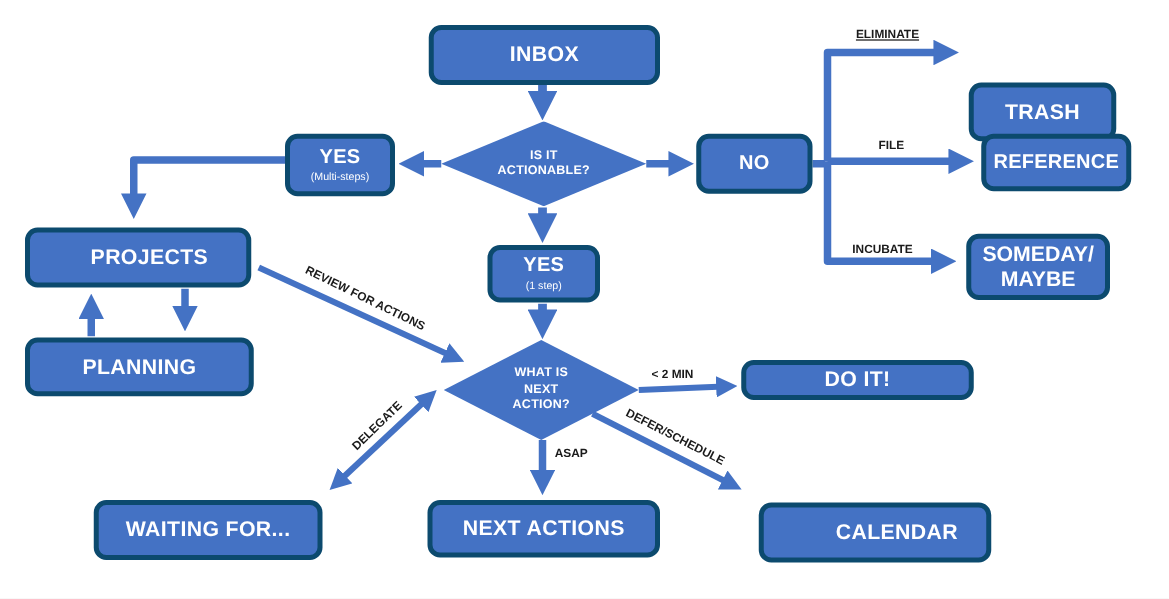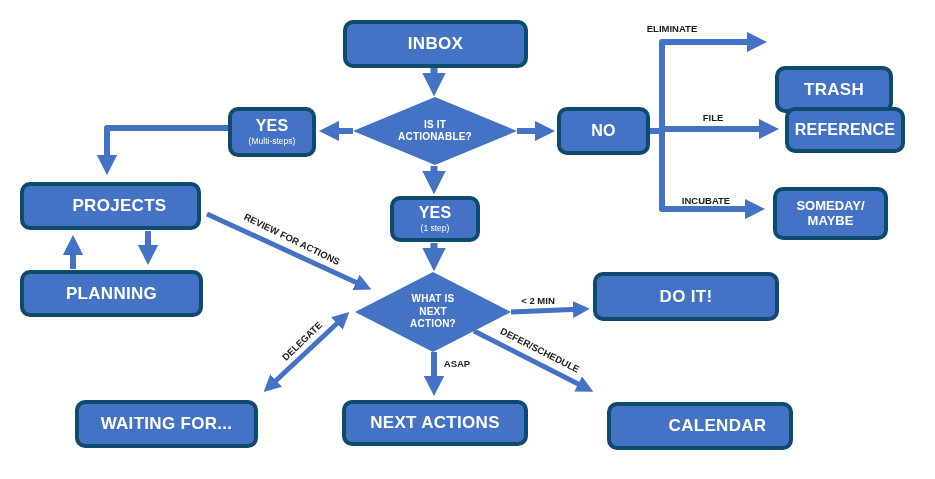--- a/index.html
+++ b/index.html
@@ -53,25 +53,25 @@
   .rot27{transform:translate(-50%,-50%) rotate(27deg);}
   .rotm44{transform:translate(-50%,-50%) rotate(-44deg);}
 
   
   #n-inbox      {left:343px;top:20px; width:185px;height:48px;}
   #n-yes-multi  {left:228px;top:107px;width:88px; height:50px;}
   #n-no         {left:557px;top:107px;width:93px; height:48px;}
   #n-trash      {left:775px;top:18px; width:118px;height:47px;margin-top:48px;}
   #n-reference  {left:785px;top:107px;width:120px;height:46px;}
   #n-someday    {left:773px;top:187px;width:115px;height:53px;font-size:15px;}
-  #n-someday .main2{font-size:13px;text-align:center;}
+  #n-someday .main2{font-size:17px;text-align:center;}
   #n-projects   {left:20px; top:182px;width:181px;height:48px;padding-left:18px;}
   #n-planning   {left:20px; top:270px;width:183px;height:47px;}
   #n-yes-one    {left:390px;top:196px;width:90px; height:46px;}
-  #n-doit       {left:593px;top:272px;width:186px;height:49px;}
+  #n-doit       {left:593px;top:288px;width:186px;height:32px;}
   #n-waiting    {left:75px; top:400px;width:183px;height:48px;}
   #n-nextactions{left:342px;top:400px;width:186px;height:46px;}
   #n-calendar   {left:607px;top:402px;width:186px;height:48px;padding-left:35px;}
 
   #d-actionable {left:353px;top:97px; width:164px;height:68px;}
   #d-nextaction {left:355px;top:272px;width:156px;height:80px;}
 </style>
 </head>
 <body>
 
@@ -166,21 +166,21 @@
     <span class="dline">IS IT</span>
     <span class="dline">ACTIONABLE?</span>
   </div>
 
   <div class="diamond" id="d-nextaction">
     <span class="dline">WHAT IS</span>
     <span class="dline">NEXT</span>
     <span class="dline">ACTION?</span>
   </div>
 
-  <div class="elabel" style="left:672px;top:28px;">ELIMINATE</div>
+  <div class="elabel" style="left:710px;top:28px;text-decoration:underline;">ELIMINATE</div>
   <div class="elabel" style="left:713px;top:117px;">FILE</div>
   <div class="elabel" style="left:706px;top:200px;">INCUBATE</div>
   <div class="elabel rot26" style="left:292px;top:239px;">REVIEW FOR ACTIONS</div>
   <div class="elabel" style="left:538px;top:300px;">&lt; 2 MIN</div>
   <div class="elabel rotm44" style="left:302px;top:341px;">DELEGATE</div>
   <div class="elabel" style="left:457px;top:363px;">ASAP</div>
   <div class="elabel rot27" style="left:540px;top:350px;">DEFER/SCHEDULE</div>
 
 </div>
 

